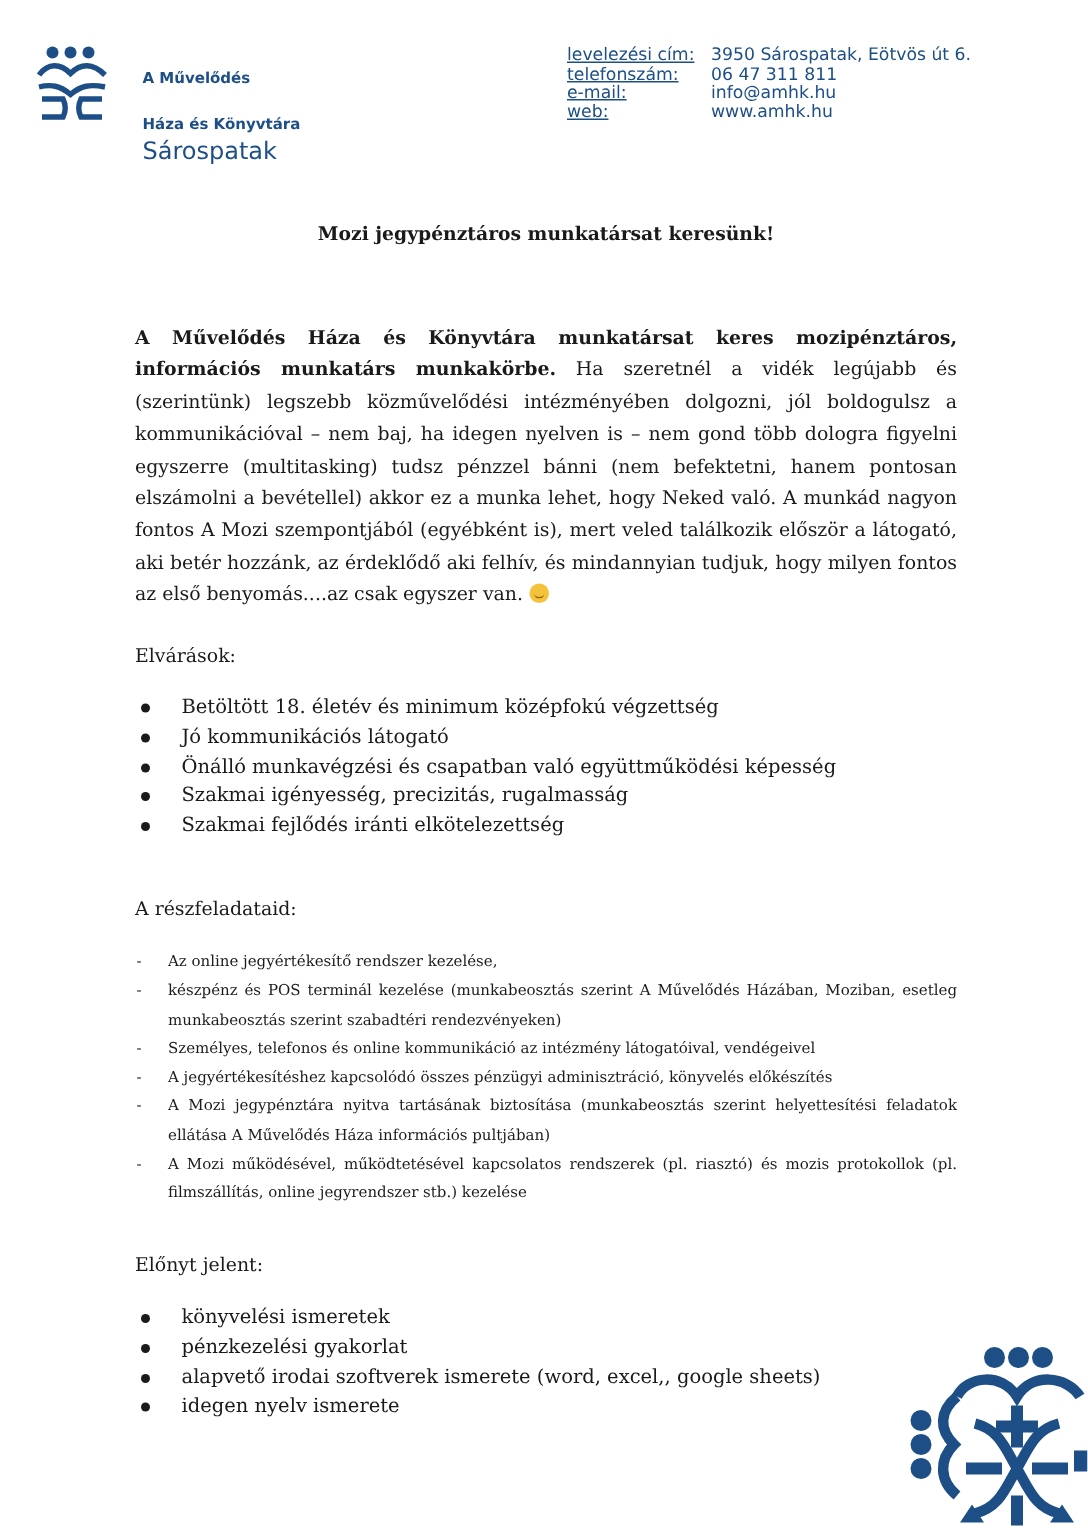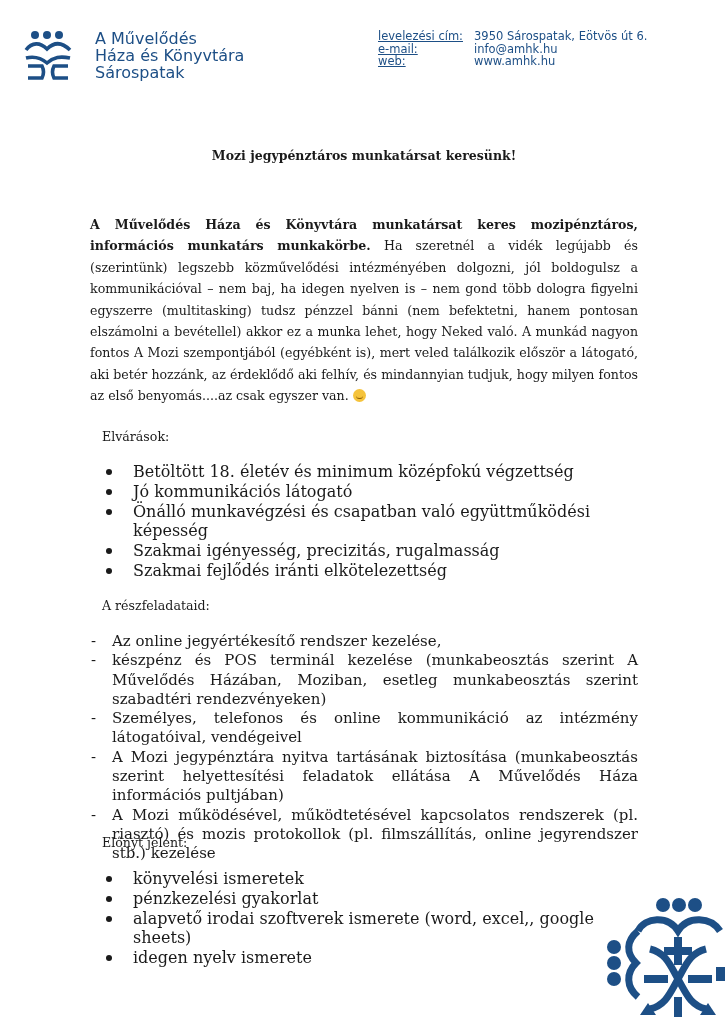--- a/index.html
+++ b/index.html
@@ -4,49 +4,49 @@
 <style>
   html, body { margin: 0; padding: 0; background: #ffffff; }
   body { width: 725px; height: 1024px; position: relative; overflow: hidden;
          font-family: "DejaVu Serif", "Liberation Serif", serif; color: #1a1a1a; }
 
   
   .letterhead { position: absolute; left: 0; top: 0; width: 725px; height: 100px; }
   .logo-mark { position: absolute; left: 24px; top: 30px; width: 50px; height: 52px; }
   .org-name { position: absolute; left: 95px; top: 30px; font-family: "DejaVu Sans", "Liberation Sans", sans-serif;
               color: #1d4f86; line-height: 17px; }
-  .org-name .l1, .org-name .l2 { font-weight: normal; font-size: 16px; display: block; }
+  .org-name .l1, .org-name .l2 { font-weight: bold; font-size: 10px; display: block; margin-top: 14px; }
   .org-name .l3 { font-size: 16px; display: block; font-weight: normal; }
 
   .contact { position: absolute; left: 378px; top: 30px; font-family: "DejaVu Sans", "Liberation Sans", sans-serif;
              font-size: 11.5px; color: #1d4f86; line-height: 12.5px; }
   .contact-row { display: flex; }
   .contact-row .k { width: 96px; text-decoration: underline; }
   .contact-row .v { }
 
   
   .content { position: absolute; left: 90px; top: 0; width: 548px; }
   .title { position: absolute; left: 0; top: 148px; width: 548px; text-align: center;
            font-weight: bold; font-size: 12.5px; }
   .intro { position: absolute; left: 0; top: 214px; width: 548px; font-size: 12.6px; line-height: 21.4px;
            text-align: justify; text-align-last: left; }
   .intro b { font-weight: bold; }
   .emoji { display: inline-block; width: 13px; height: 13px; border-radius: 50%; background: #f5c33b;
            vertical-align: -2px; position: relative; }
   .emoji::after { content: ""; position: absolute; left: 3px; top: 6px; width: 7px; height: 3px;
                   border-bottom: 1.5px solid #8a5a00; border-radius: 0 0 6px 6px; }
 
-  .section-label { position: absolute; left: 12px; font-size: 12.6px; }
-  ul.bullets { position: absolute; left: 12px; margin: 0; padding: 0; list-style: none; font-size: 16px; line-height: 19.8px; }
+  .section-label { position: absolute; left: 0; font-size: 12.6px; }
+  ul.bullets { position: absolute; left: 0; margin: 0; padding: 0; list-style: none; font-size: 13px; line-height: 19.8px; }
   ul.bullets li { position: relative; padding-left: 31px; }
   ul.bullets li::before { content: ""; position: absolute; left: 4px; top: 7px; width: 6px; height: 6px;
                           border-radius: 50%; background: #1a1a1a; }
 
   ul.dashes { position: absolute; left: 0; width: 548px; margin: 0; padding: 0; list-style: none;
-              font-size: 15px; line-height: 19.3px; }
+              font-size: 10px; line-height: 19.3px; }
   ul.dashes li { position: relative; padding-left: 22px; text-align: justify; text-align-last: left; }
   ul.dashes li::before { content: "-"; position: absolute; left: 1px; top: 0; }
 
   .corner-logo { position: absolute; left: 590px; top: 893px; width: 135px; height: 131px; }
 </style>
 </head>
 <body>
 
 <div class="letterhead">
   <svg class="logo-mark" viewBox="0 0 50 52">
@@ -67,20 +67,24 @@
     <span class="l2">Háza és Könyvtára</span>
     <span class="l3">Sárospatak</span>
   </div>
 
   <div class="contact">
     <div class="contact-row">
       <span class="k">levelezési cím:</span>
       <span class="v">3950 Sárospatak, Eötvös út 6.</span>
     </div>
     <div class="contact-row">
+      <span class="k">telefonszám:</span>
+      <span class="v">06 47 311 811</span>
+    </div>
+    <div class="contact-row">
       <span class="k">e-mail:</span>
       <span class="v">info@amhk.hu</span>
     </div>
     <div class="contact-row">
       <span class="k">web:</span>
       <span class="v">www.amhk.hu</span>
     </div>
   </div>
 </div>
 
@@ -98,20 +102,21 @@
     <li>Önálló munkavégzési és csapatban való együttműködési képesség</li>
     <li>Szakmai igényesség, precizitás, rugalmasság</li>
     <li>Szakmai fejlődés iránti elkötelezettség</li>
   </ul>
 
   <div class="section-label" style="top:598px;">A részfeladataid:</div>
   <ul class="dashes" style="top:632px;">
     <li>Az online jegyértékesítő rendszer kezelése,</li>
     <li>készpénz és POS terminál kezelése (munkabeosztás szerint A Művelődés Házában, Moziban, esetleg munkabeosztás szerint szabadtéri rendezvényeken)</li>
     <li>Személyes, telefonos és online kommunikáció az intézmény látogatóival, vendégeivel</li>
+    <li>A jegyértékesítéshez kapcsolódó összes pénzügyi adminisztráció, könyvelés előkészítés</li>
     <li>A Mozi jegypénztára nyitva tartásának biztosítása (munkabeosztás szerint helyettesítési feladatok ellátása  A Művelődés Háza információs pultjában)</li>
     <li>A Mozi működésével, működtetésével kapcsolatos rendszerek (pl. riasztó) és mozis protokollok (pl. filmszállítás, online jegyrendszer stb.) kezelése</li>
   </ul>
 
   <div class="section-label" style="top:835px;">Előnyt jelent:</div>
   <ul class="bullets" style="top:869px;">
     <li>könyvelési ismeretek</li>
     <li>pénzkezelési gyakorlat</li>
     <li>alapvető irodai szoftverek ismerete (word, excel,, google sheets)</li>
     <li>idegen nyelv ismerete</li>

